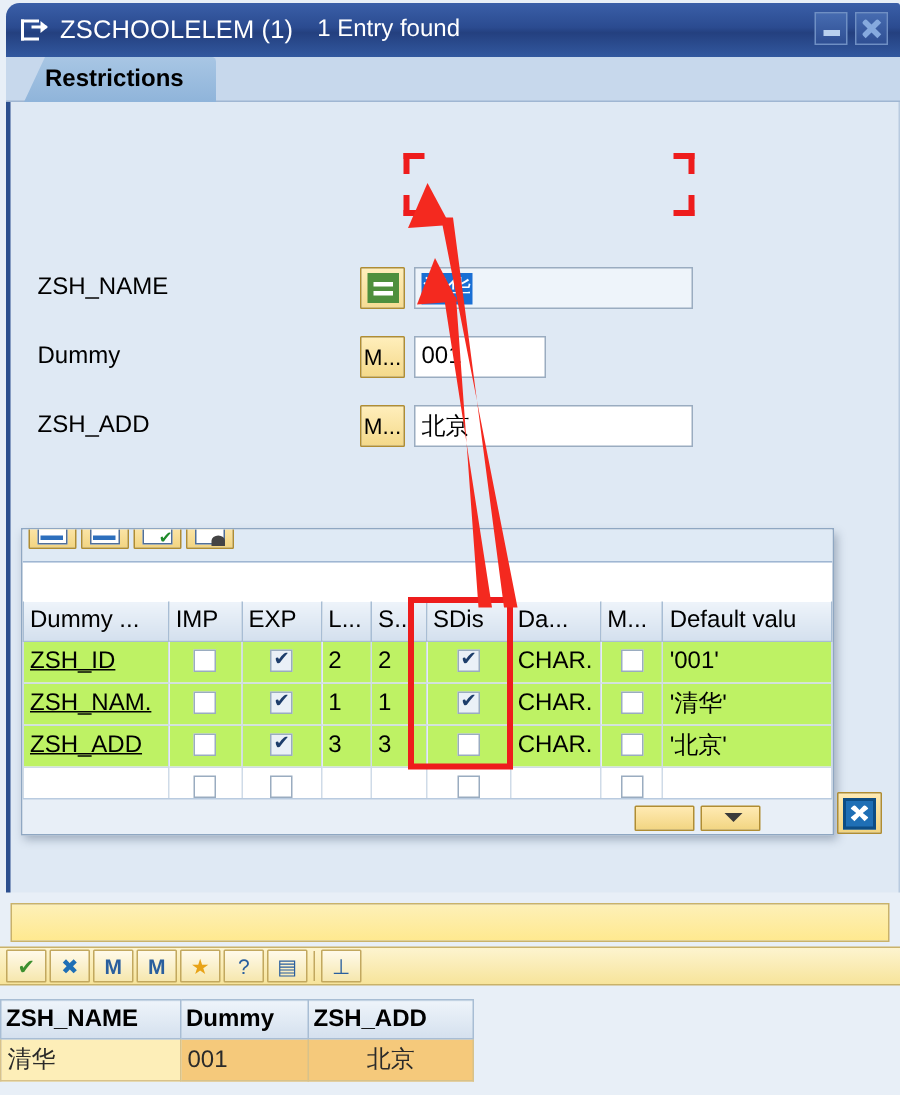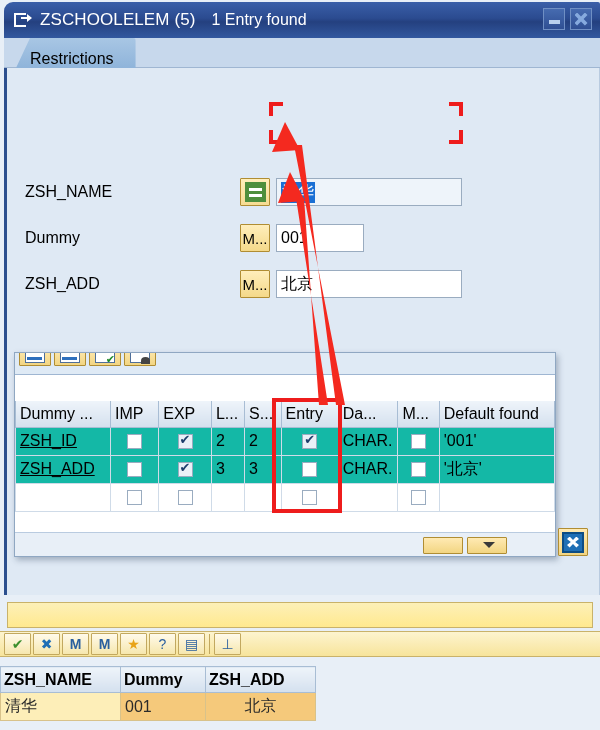--- a/index.html
+++ b/index.html
@@ -79,23 +79,24 @@
     width: 596px; height: 30px;
     background: #c7d8ec;
     border-bottom: 1px solid #9fb6d2;
   }
   .tab {
     position: absolute; left: 12px; top: 0px;
     height: 30px;
     padding: 0 22px 0 14px;
     background: linear-gradient(to bottom,#a8c6e4,#8fb4da);
     color: #000; font-size: 16px;
-    display: flex; align-items: flex-end;
+    display: flex; align-items: center;
     clip-path: polygon(14px 0, 100% 0, 100% 100%, 0 100%);
     border-top-right-radius: 3px;
+    font-weight: bold;
   }
 
   
   .body {
     position: absolute; left: 4px; top: 68px;
     width: 596px; height: 527px;
     background: #dfe9f4;
     border-left: 3px solid #2c4f8e;
     border-right: 1px solid #b9cbe0;
   }
@@ -224,21 +225,21 @@
     padding: 2px 4px;
     height: 26px;
     color: #000;
     white-space: nowrap;
     overflow: hidden;
   }
   table.param td {
     border: 1px solid #cfdbe8;
     height: 28px;
     padding: 1px 4px;
-    background: #14b8a6;
+    background: #bef264;
     white-space: nowrap;
     overflow: hidden;
     color: #000;
   }
   table.param td.ctr { text-align: center; }
   td.cellname { text-decoration: underline; }
   .cb {
     display: inline-block;
     width: 15px; height: 15px;
     border: 1px solid #9aacc0;
@@ -371,21 +372,21 @@
 </head>
 <body>
 
 <div id="app">
 
   <div class="titlebar">
     <span class="title-icon">
       <span class="box"></span>
         <span class="arrow"></span>
     </span>
-    <span class="title-text">ZSCHOOLELEM (5)</span>
+    <span class="title-text">ZSCHOOLELEM (1)</span>
     <span class="title-sub">1 Entry found</span>
     <span class="title-btns">
       <span class="tbtn">
           <span class="minbar"></span>
         </span>
       <span class="tbtn">
           <span class="xglyph"></span>
         </span>
     </span>
   </div>
@@ -481,37 +482,48 @@
           <col style="width:44px">
           <col style="width:120px">
       </colgroup>
       <thead>
         <tr>
           <th>Dummy ...</th>
           <th>IMP</th>
           <th>EXP</th>
           <th>L...</th>
           <th>S...</th>
-          <th>Entry</th>
+          <th>SDis</th>
           <th>Da...</th>
           <th>M...</th>
-          <th>Default found</th>
+          <th>Default valu</th>
         </tr>
       </thead>
       <tbody>
         <tr>
           <td class="cellname">ZSH_ID</td>
           <td class="ctr"><span class="cb"></span></td>
           <td class="ctr"><span class="cb on"></span></td>
           <td>2</td>
           <td>2</td>
           <td class="ctr"><span class="cb on"></span></td>
           <td>CHAR.</td>
           <td class="ctr"><span class="cb"></span></td>
           <td>'001'</td>
+        </tr>
+        <tr>
+          <td class="cellname">ZSH_NAM.</td>
+          <td class="ctr"><span class="cb"></span></td>
+          <td class="ctr"><span class="cb on"></span></td>
+          <td>1</td>
+          <td>1</td>
+          <td class="ctr"><span class="cb on"></span></td>
+          <td>CHAR.</td>
+          <td class="ctr"><span class="cb"></span></td>
+          <td>'清华'</td>
         </tr>
         <tr>
           <td class="cellname">ZSH_ADD</td>
           <td class="ctr"><span class="cb"></span></td>
           <td class="ctr"><span class="cb on"></span></td>
           <td>3</td>
           <td>3</td>
           <td class="ctr"><span class="cb"></span></td>
           <td>CHAR.</td>
           <td class="ctr"><span class="cb"></span></td>

